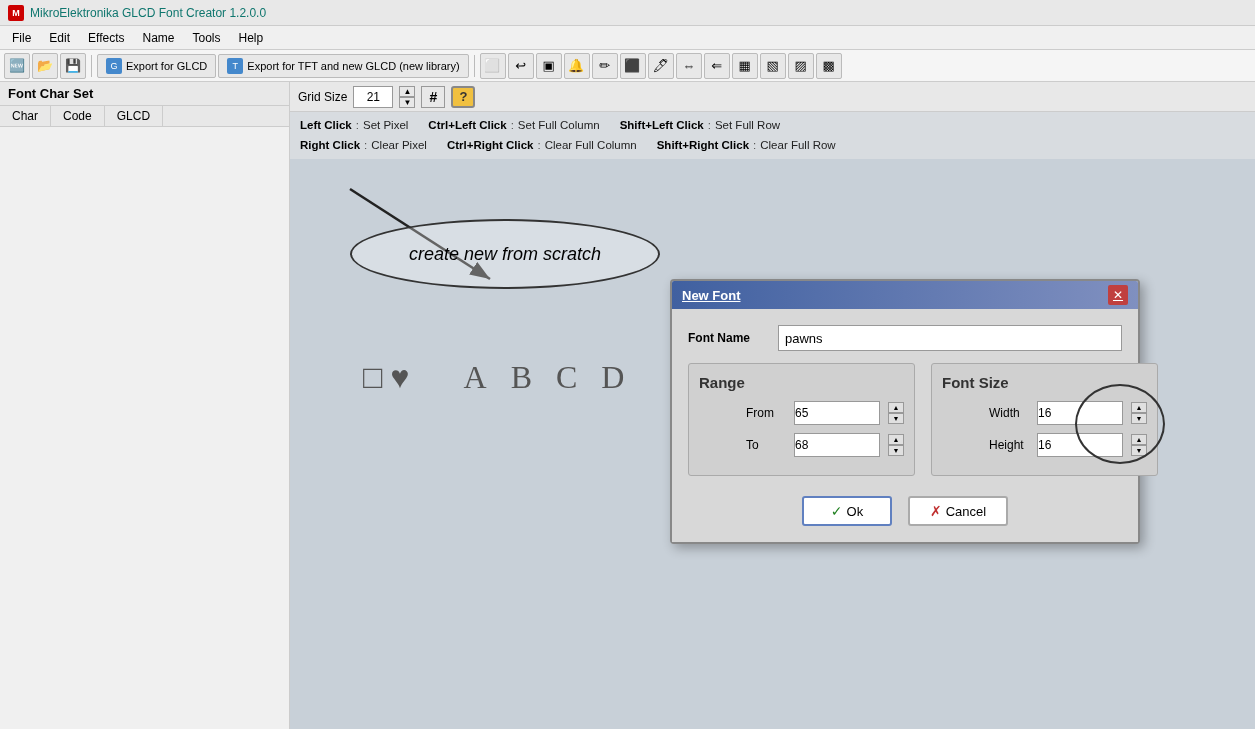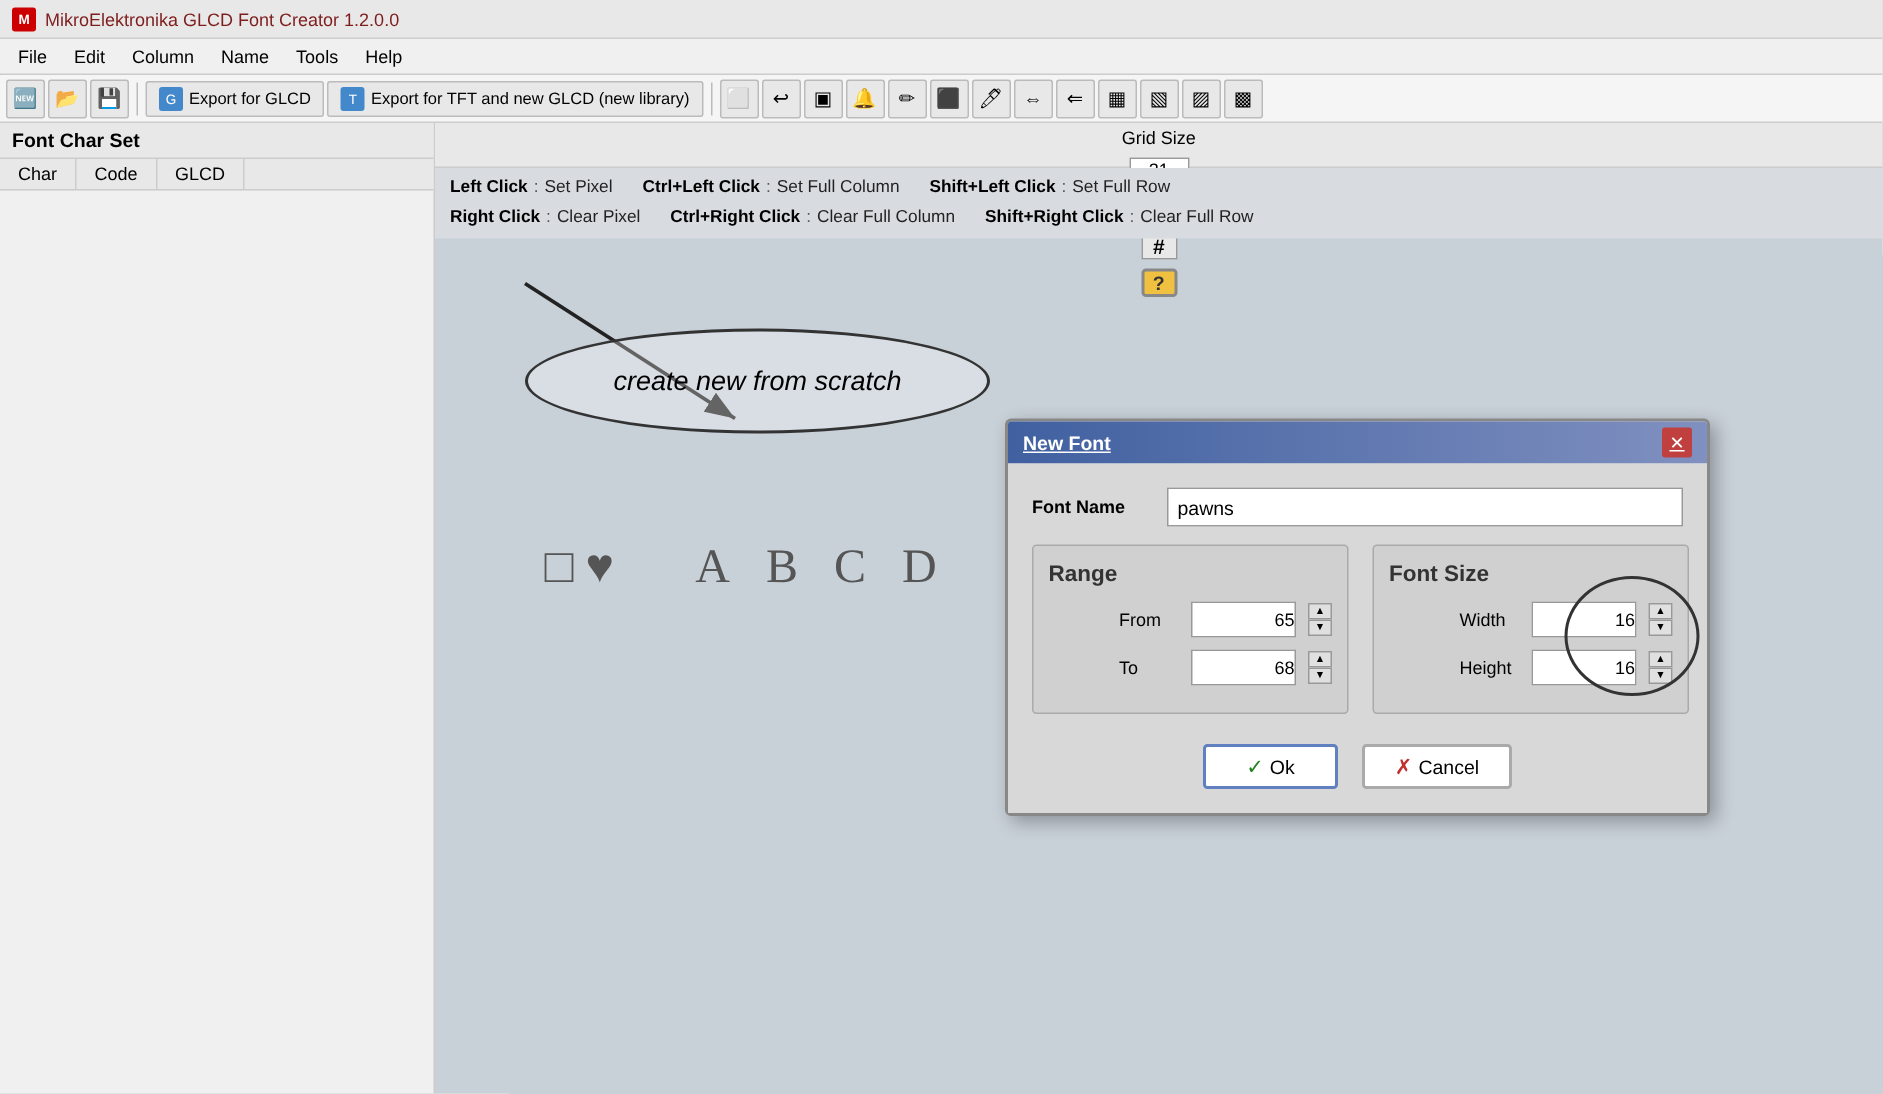--- a/index.html
+++ b/index.html
@@ -15,21 +15,21 @@
       height: 26px;
     }
     #title-bar .app-icon {
       width: 16px; height: 16px;
       background: #c00;
       margin-right: 6px;
       border-radius: 2px;
       display: inline-flex; align-items: center; justify-content: center;
       color: white; font-size: 9px; font-weight: bold;
     }
-    #title-bar .title-text { font-size: 12px; color: #7f1d1d; }
+    #title-bar .title-text { font-size: 12px; color: #0f766e; }
 
     
     #menu-bar {
       background: #f0f0f0;
       border-bottom: 1px solid #ccc;
       padding: 2px 4px;
       display: flex;
       align-items: center;
       height: 24px;
       gap: 2px;
@@ -124,21 +124,20 @@
 
     
     #grid-bar {
       background: #e8e8e8;
       border-bottom: 1px solid #ccc;
       padding: 3px 8px;
       display: flex;
       align-items: center;
       gap: 6px;
       height: 30px;
-      flex-direction: column;
     }
     #grid-bar label { font-size: 12px; }
     #grid-size-input {
       width: 40px; height: 22px;
       border: 1px solid #999;
       text-align: center;
       font-size: 12px;
     }
     .grid-spin-btn {
       width: 16px; height: 11px;
@@ -295,24 +294,24 @@
     }
     .panel-row {
       display: flex;
       align-items: center;
       margin-bottom: 8px;
       gap: 8px;
       margin-left: 47px;
     }
     .panel-label { font-size: 12px; min-width: 40px; }
     .panel-input {
-      width: 70px; height: 24px;
+      width: 86px; height: 24px;
       border: 1px solid #999;
       background: white;
-      text-align: right;
+      text-align: left;
       font-size: 12px;
     }
     .spin-container { display: flex; flex-direction: column; }
     .spin-btn {
       width: 16px; height: 11px;
       background: #e0e0e0;
       border: 1px solid #999;
       cursor: pointer;
       font-size: 7px;
       display: flex; align-items: center; justify-content: center;
@@ -352,21 +351,21 @@
 <body>
 
 <div id="title-bar">
   <span class="app-icon">M</span>
   <span class="title-text">MikroElektronika GLCD Font Creator 1.2.0.0</span>
 </div>
 
 <div id="menu-bar">
   <span class="menu-item">File</span>
   <span class="menu-item">Edit</span>
-  <span class="menu-item">Column</span>
+  <span class="menu-item">Effects</span>
   <span class="menu-item">Name</span>
   <span class="menu-item">Tools</span>
   <span class="menu-item">Help</span>
 </div>
 
 <div id="toolbar">
   <button class="toolbar-btn" title="New">🆕</button>
   <button class="toolbar-btn" title="Open">📂</button>
   <button class="toolbar-btn" title="Save">💾</button>
   <div class="toolbar-sep"></div>

